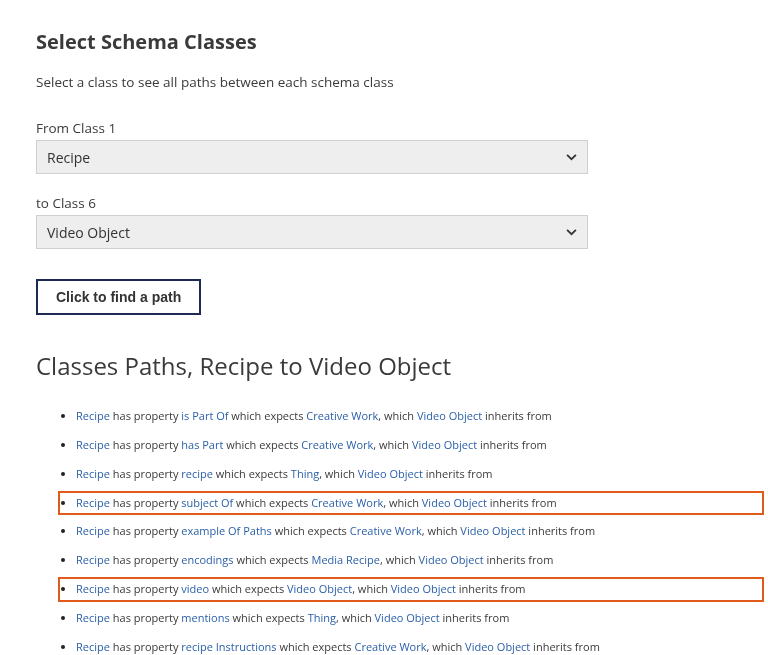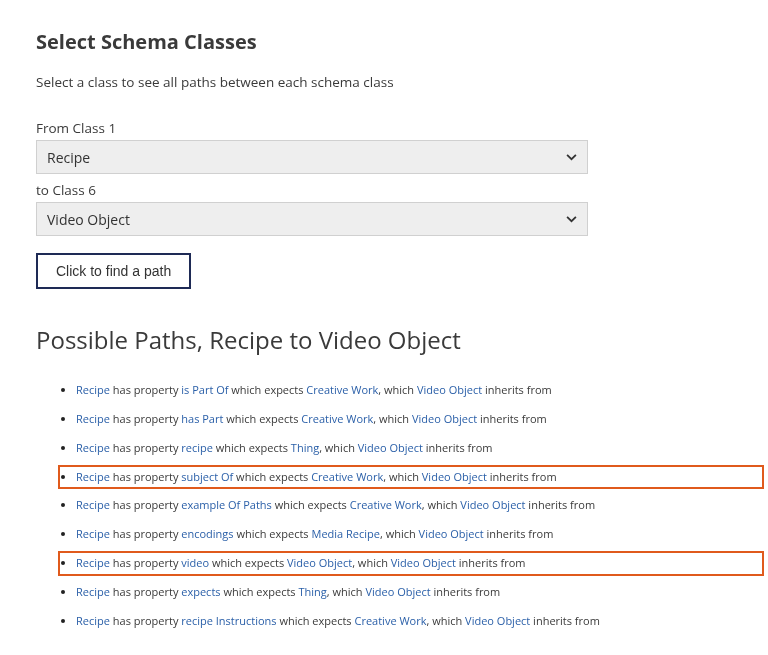--- a/index.html
+++ b/index.html
@@ -20,21 +20,21 @@
     font-weight: 700;
     color: #3a3a3a;
     margin: 0 0 18px 0;
   }
   .intro {
     font-size: 13.5px;
     color: #3a3a3a;
     margin-bottom: 28px;
   }
   .form-group {
-    margin-bottom: 7px;
+    margin-bottom: 20px;
   }
   .form-label {
     font-size: 13.5px;
     color: #3a3a3a;
     margin-bottom: 3px;
     display: block;
   }
   .select-box {
     width: 552px;
     height: 34px;
@@ -56,20 +56,21 @@
   }
   .select-box .chev svg { display:block; }
   .find-btn {
     margin-top: 10px;
     border: 2px solid #1e2a55;
     background: #fff;
     color: #333;
     padding: 8px 18px;
     font-size: 14px;
     cursor: pointer;
+    font-weight: bold;
   }
   .heading2 {
     font-size: 24px;
     font-weight: 400;
     color: #3a3a3a;
     margin: 34px 0 20px 0;
   }
   ul.paths {
     list-style: disc;
     padding-left: 40px;
@@ -126,26 +127,26 @@
       <span class="chev">
         <svg width="11" height="11" viewBox="0 0 10 10">
             <path d="M1 3 L5 7 L9 3" fill="none" stroke="#333" stroke-width="1.6"></path>
           </svg>
       </span>
     </div>
   </div>
 
   <button class="find-btn">Click to find a path</button>
 
-  <h2 class="heading2">Possible Paths, Recipe to Video Object</h2>
+  <h2 class="heading2">Classes Paths, Recipe to Video Object</h2>
 
   <ul class="paths" id="paths-list">
       <li><span class="lk">Recipe</span><span> has property </span><span class="lk">is Part Of</span><span> which expects </span><span class="lk">Creative Work</span><span>, which </span><span class="lk">Video Object</span><span> inherits from</span></li>
       <li><span class="lk">Recipe</span><span> has property </span><span class="lk">has Part</span><span> which expects </span><span class="lk">Creative Work</span><span>, which </span><span class="lk">Video Object</span><span> inherits from</span></li>
       <li><span class="lk">Recipe</span><span> has property </span><span class="lk">recipe</span><span> which expects </span><span class="lk">Thing</span><span>, which </span><span class="lk">Video Object</span><span> inherits from</span></li>
       <li class="highlight"><span class="lk">Recipe</span><span> has property </span><span class="lk">subject Of</span><span> which expects </span><span class="lk">Creative Work</span><span>, which </span><span class="lk">Video Object</span><span> inherits from</span></li>
       <li><span class="lk">Recipe</span><span> has property </span><span class="lk">example Of Paths</span><span> which expects </span><span class="lk">Creative Work</span><span>, which </span><span class="lk">Video Object</span><span> inherits from</span></li>
       <li><span class="lk">Recipe</span><span> has property </span><span class="lk">encodings</span><span> which expects </span><span class="lk">Media Recipe</span><span>, which </span><span class="lk">Video Object</span><span> inherits from</span></li>
       <li class="highlight"><span class="lk">Recipe</span><span> has property </span><span class="lk">video</span><span> which expects </span><span class="lk">Video Object</span><span>, which </span><span class="lk">Video Object</span><span> inherits from</span></li>
-      <li><span class="lk">Recipe</span><span> has property </span><span class="lk">expects</span><span> which expects </span><span class="lk">Thing</span><span>, which </span><span class="lk">Video Object</span><span> inherits from</span></li>
+      <li><span class="lk">Recipe</span><span> has property </span><span class="lk">mentions</span><span> which expects </span><span class="lk">Thing</span><span>, which </span><span class="lk">Video Object</span><span> inherits from</span></li>
       <li><span class="lk">Recipe</span><span> has property </span><span class="lk">recipe Instructions</span><span> which expects </span><span class="lk">Creative Work</span><span>, which </span><span class="lk">Video Object</span><span> inherits from</span></li>
     </ul>
 </div>
 
 </body></html>

